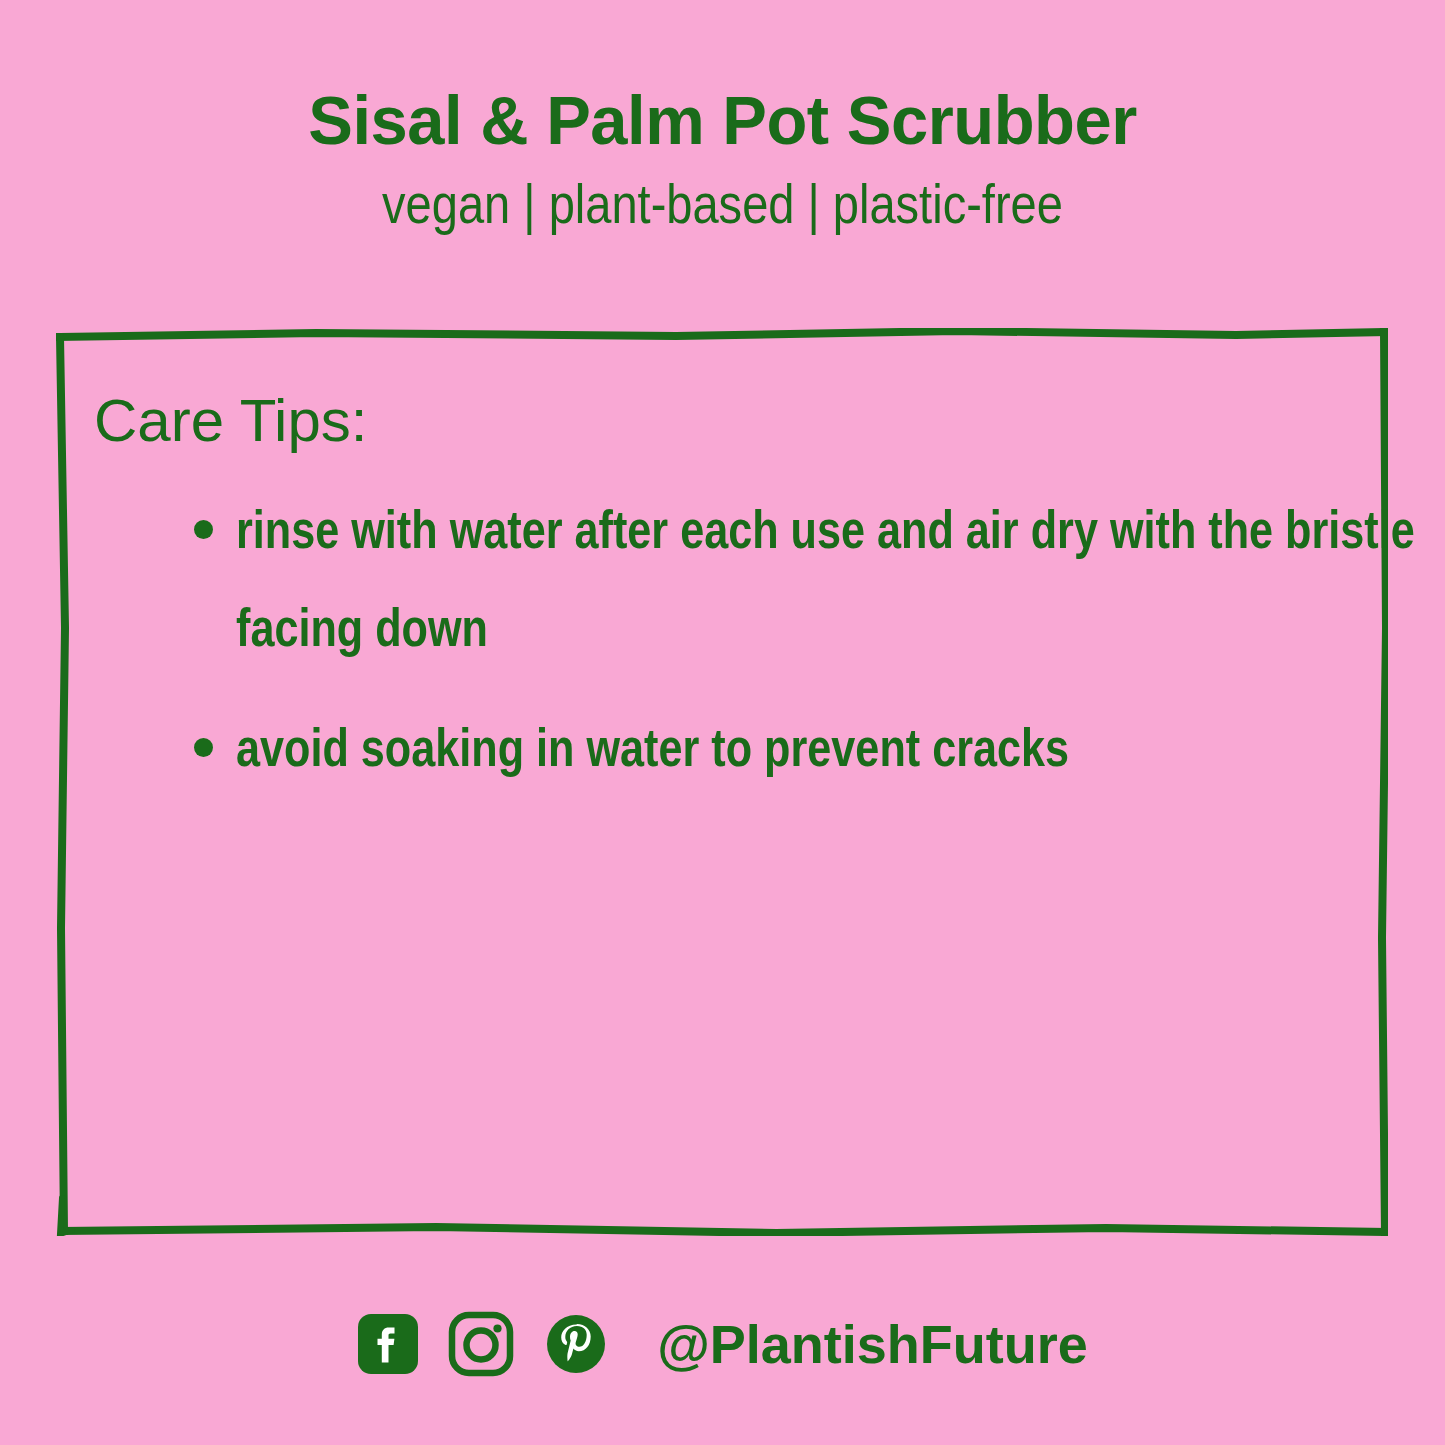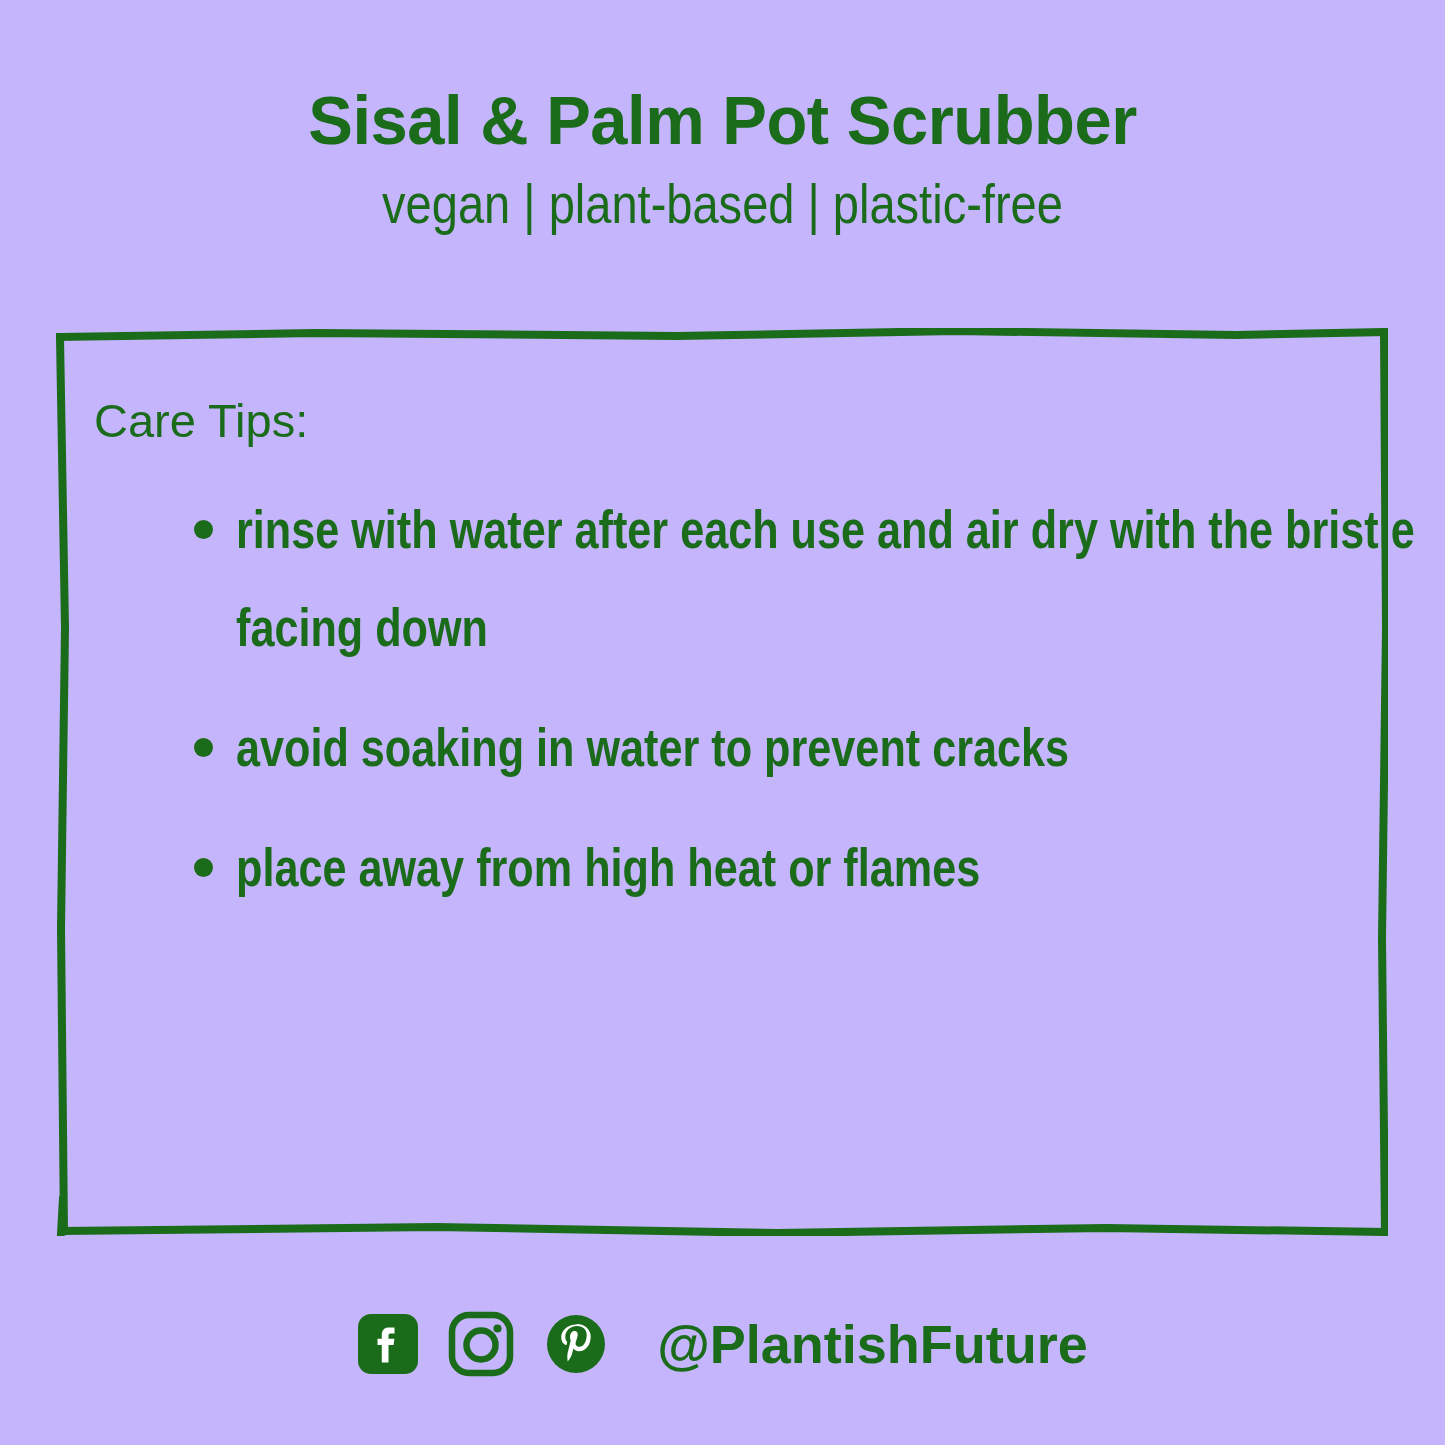--- a/index.html
+++ b/index.html
@@ -12,21 +12,21 @@
     height: 1445px;
     font-family: "Liberation Sans", sans-serif;
     -webkit-font-smoothing: antialiased;
     overflow: hidden;
   }
 
   .page {
     position: relative;
     width: 1445px;
     height: 1445px;
-    background: #c4b5fd;
+    background: #f9a8d4;
   }
 
   
   .header {
     position: absolute;
     top: 78px;
     left: 0;
     width: 1445px;
     text-align: center;
   }
@@ -76,21 +76,21 @@
     height: 908px;
   }
 
   
   .care-heading {
     position: absolute;
     left: 38px;
     top: 60px;
     font-family: "Liberation Sans", sans-serif;
     font-weight: 400;
-    font-size: 47px;
+    font-size: 60px;
     line-height: 66px;
     color: #1a6b1a;
     white-space: nowrap;
   }
 
   .tips-list {
     position: absolute;
     left: 38px;
     top: 152px;
     width: 1290px;
@@ -188,24 +188,20 @@
           <span class="tip-text">rinse with water after each use and air dry with the bristle facing down</span>
         </li>
 
 
         <li class="tip-item">
           <span class="tip-bullet"></span>
           <span class="tip-text">avoid soaking in water to prevent cracks</span>
         </li>
 
 
-        <li class="tip-item">
-          <span class="tip-bullet"></span>
-          <span class="tip-text">place away from high heat or flames</span>
-        </li>
 
       </ul>
     </div>
   </div>
 
   <div class="footer">
 
     <svg class="social-icon" width="62" height="62" viewBox="0 0 62 62">
       <rect x="1" y="1" width="60" height="60" rx="13" ry="13" fill="#1a6b1a"></rect>
       <path d="M37.5 20.5h-4.2c-1.1 0-1.8.7-1.8 1.9v3.3h5.9l-0.8 6.4h-5.1v17.4h-6.7V32.1h-4.3v-6.4h4.3v-4.2c0-4.3 2.6-7 7-7h5.7z" fill="#ffffff"></path>

